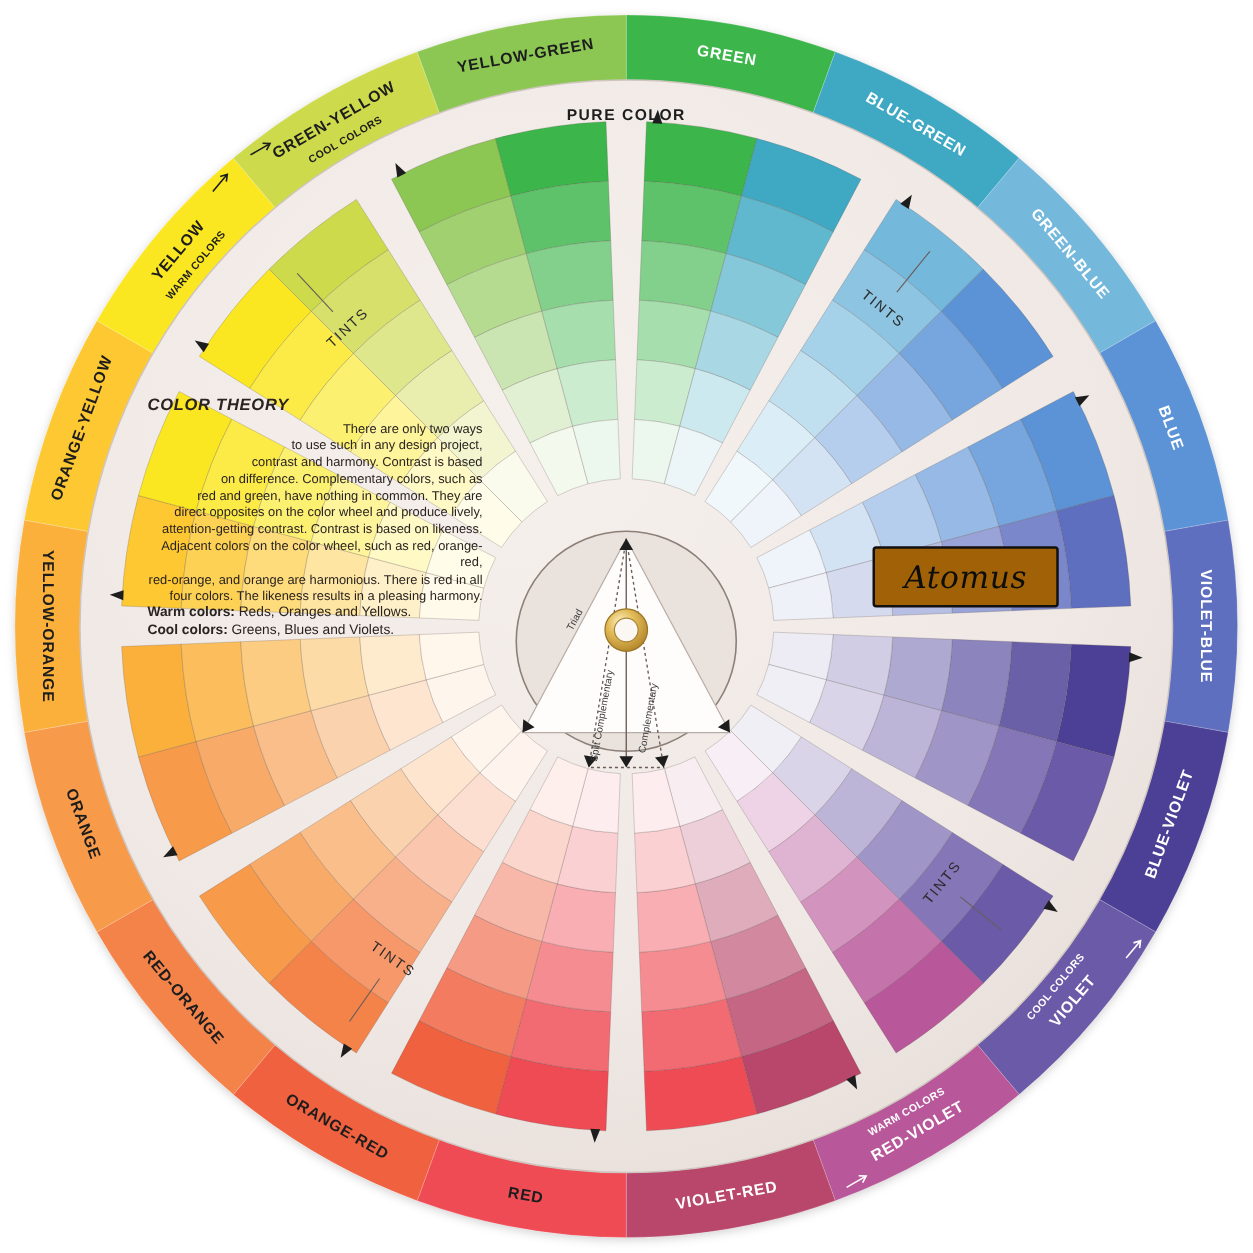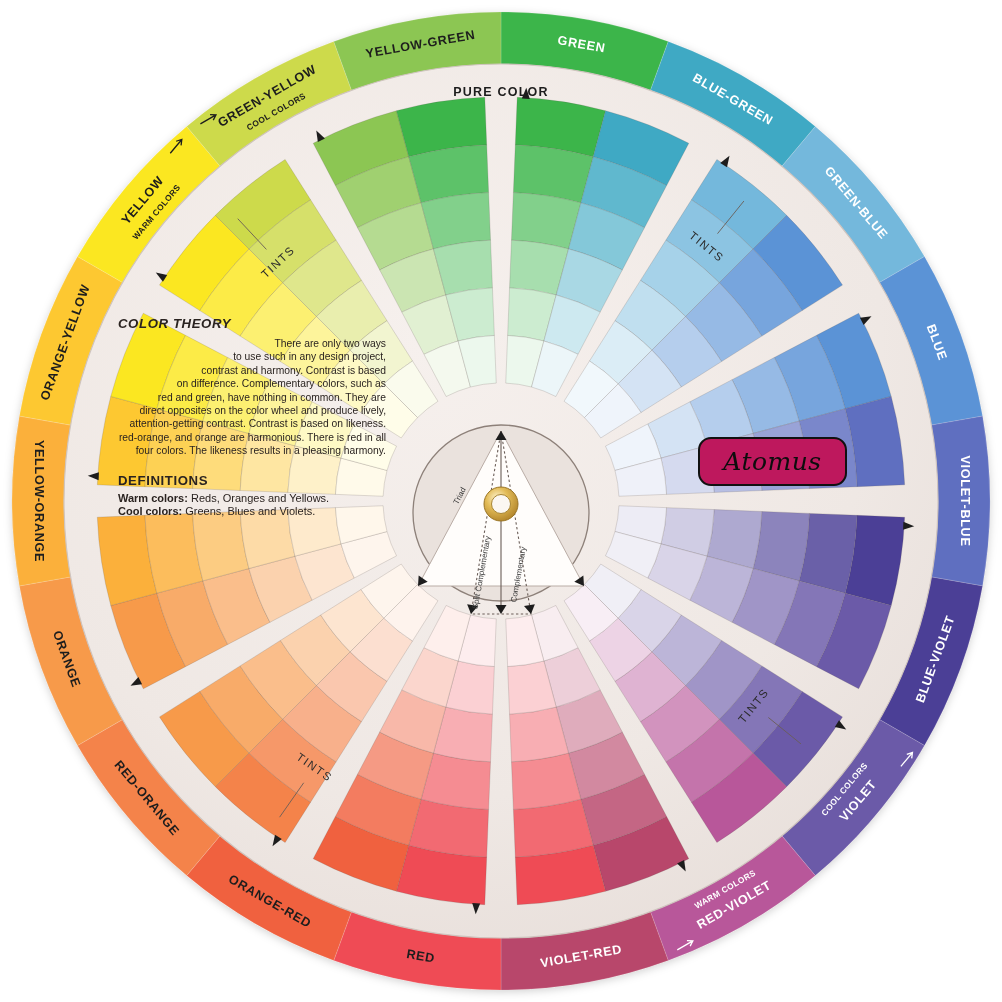--- a/index.html
+++ b/index.html
@@ -21,21 +21,21 @@
   .txt-h{font-size:13.2px;font-weight:bold;letter-spacing:.6px;margin:0 0 6px 0;font-style:italic;}
   .txt-p{font-size:10.3px;line-height:13.4px;margin:0;text-align:right;}
   .txt-h2{font-size:13.2px;font-weight:bold;letter-spacing:.6px;
           margin:15px 0 4px 0;}
   .defrow{font-size:11px;line-height:13.6px;white-space:nowrap;}
   .defrow b{font-weight:bold;}
   .defblock2{margin-top:7px;}
   .d-ind1{padding-left:6px;} .d-ind2{padding-left:12px;}
   .d-ind3{padding-left:20px;} .d-ind4{padding-left:28px;}
   .brandbox{position:absolute;left:698px;top:437px;width:145px;height:45px;
-            border:2.6px solid #111;border-radius:13px;background:#be185d;
+            border:2.6px solid #111;border-radius:3px;background:#a16207;
             display:flex;align-items:center;justify-content:center;}
   .brandtxt{font-family:"DejaVu Serif",serif;font-style:italic;font-size:25px;
             color:#0d0d0d;letter-spacing:.5px;}
 </style>
 </head>
 <body>
 
 <div id="stage">
 
   <svg id="wheel" width="1002" height="1002" viewBox="0 0 1002 1002">
@@ -466,24 +466,24 @@
   <div class="txtbox">
     <div class="txt-h">COLOR THEORY</div>
     <div class="txt-p" id="theory-body">
         <div>There are only two ways</div>
         <div>to use such in any design project,</div>
         <div>contrast and harmony.  Contrast is based</div>
         <div>on difference.  Complementary colors, such as</div>
         <div>red and green, have nothing in common.  They are</div>
         <div>direct opposites on the color wheel and produce lively,</div>
         <div>attention-getting contrast.  Contrast is based on likeness.</div>
+        <div>Adjacent colors on the color wheel, such as red, orange-red,</div>
         <div>red-orange, and orange are harmonious.  There is red in all</div>
         <div>four colors.  The likeness results in a pleasing harmony.</div>
       </div>
-    <div class="txt-h2">DEFINITIONS</div>
     <div id="def-g1">
         <div class="defrow "><b>Warm colors:</b><span> Reds, Oranges and Yellows.</span></div>
         <div class="defrow "><b>Cool colors:</b><span> Greens, Blues and Violets.</span></div>
       </div>
   </div>
 
   <div class="brandbox">
     <span class="brandtxt">Atomus</span>
   </div>
 

